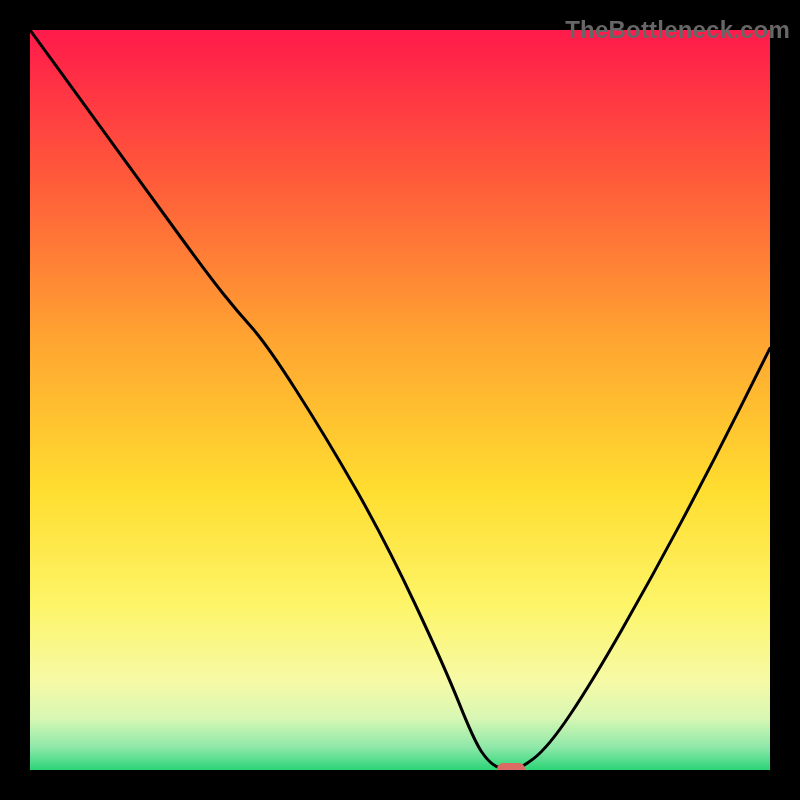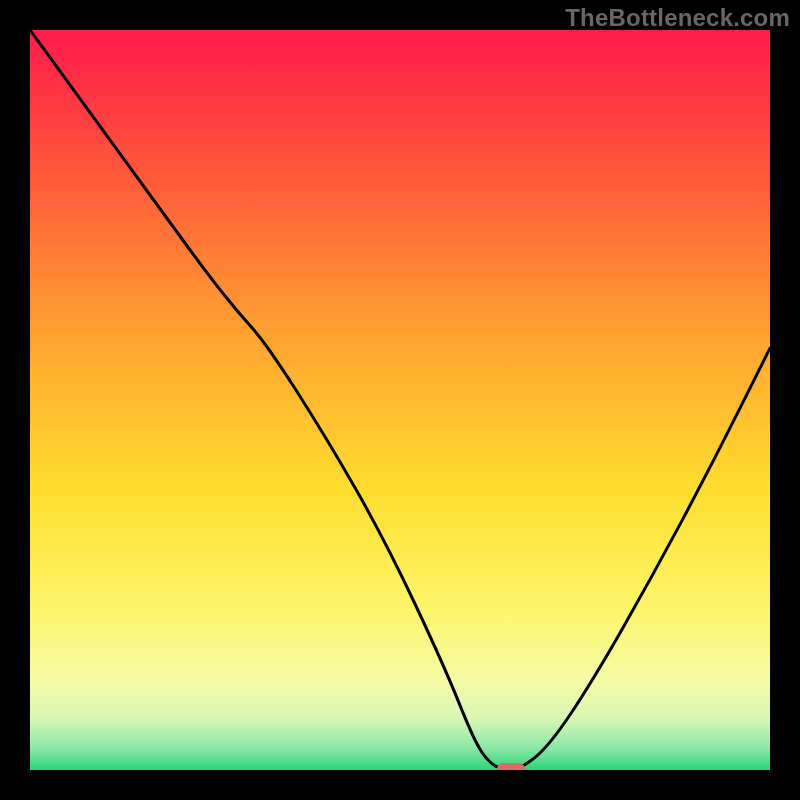--- a/index.html
+++ b/index.html
@@ -12,21 +12,21 @@
     overflow: hidden;
   }
   .frame {
     position: relative;
     width: 800px;
     height: 800px;
     background: #000;
   }
   .attribution {
     position: absolute;
-    top: 4px;
+    top: 16px;
     right: 10px;
     color: #676767;
     font-size: 24px;
     font-weight: 600;
     letter-spacing: 0.2px;
     z-index: 10;
   }
   .plot-area {
     position: absolute;
     left: 30px;

